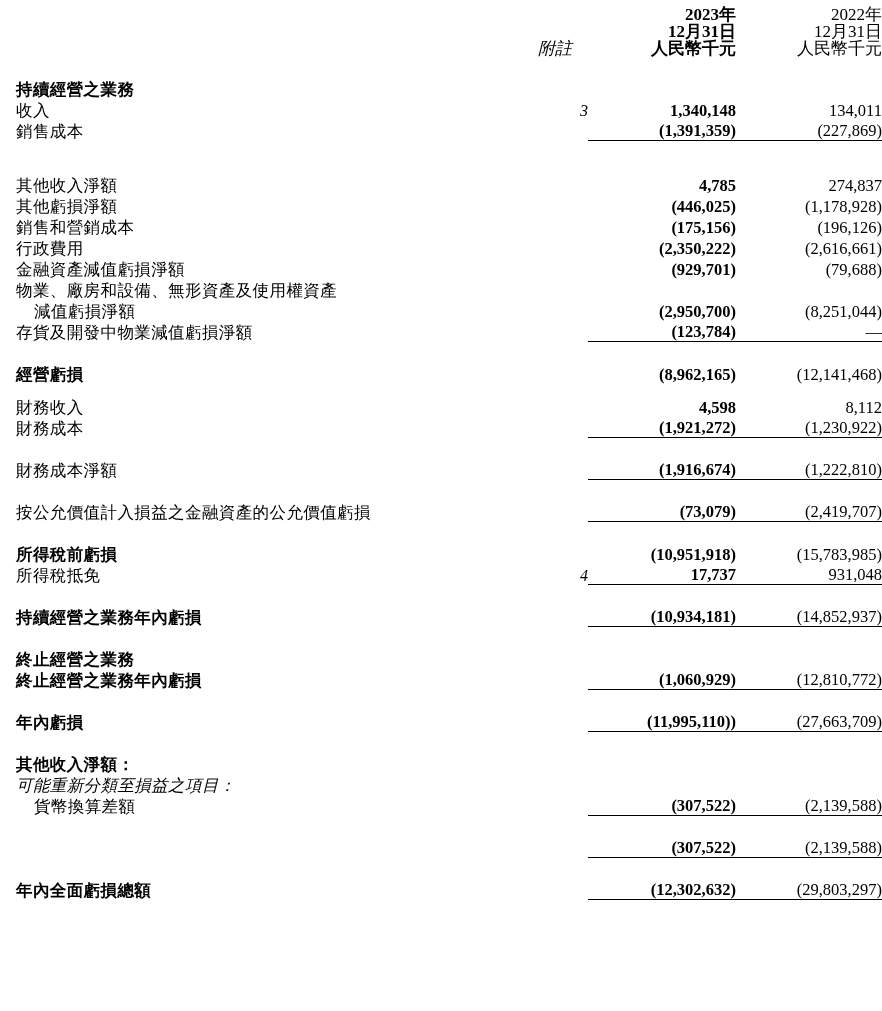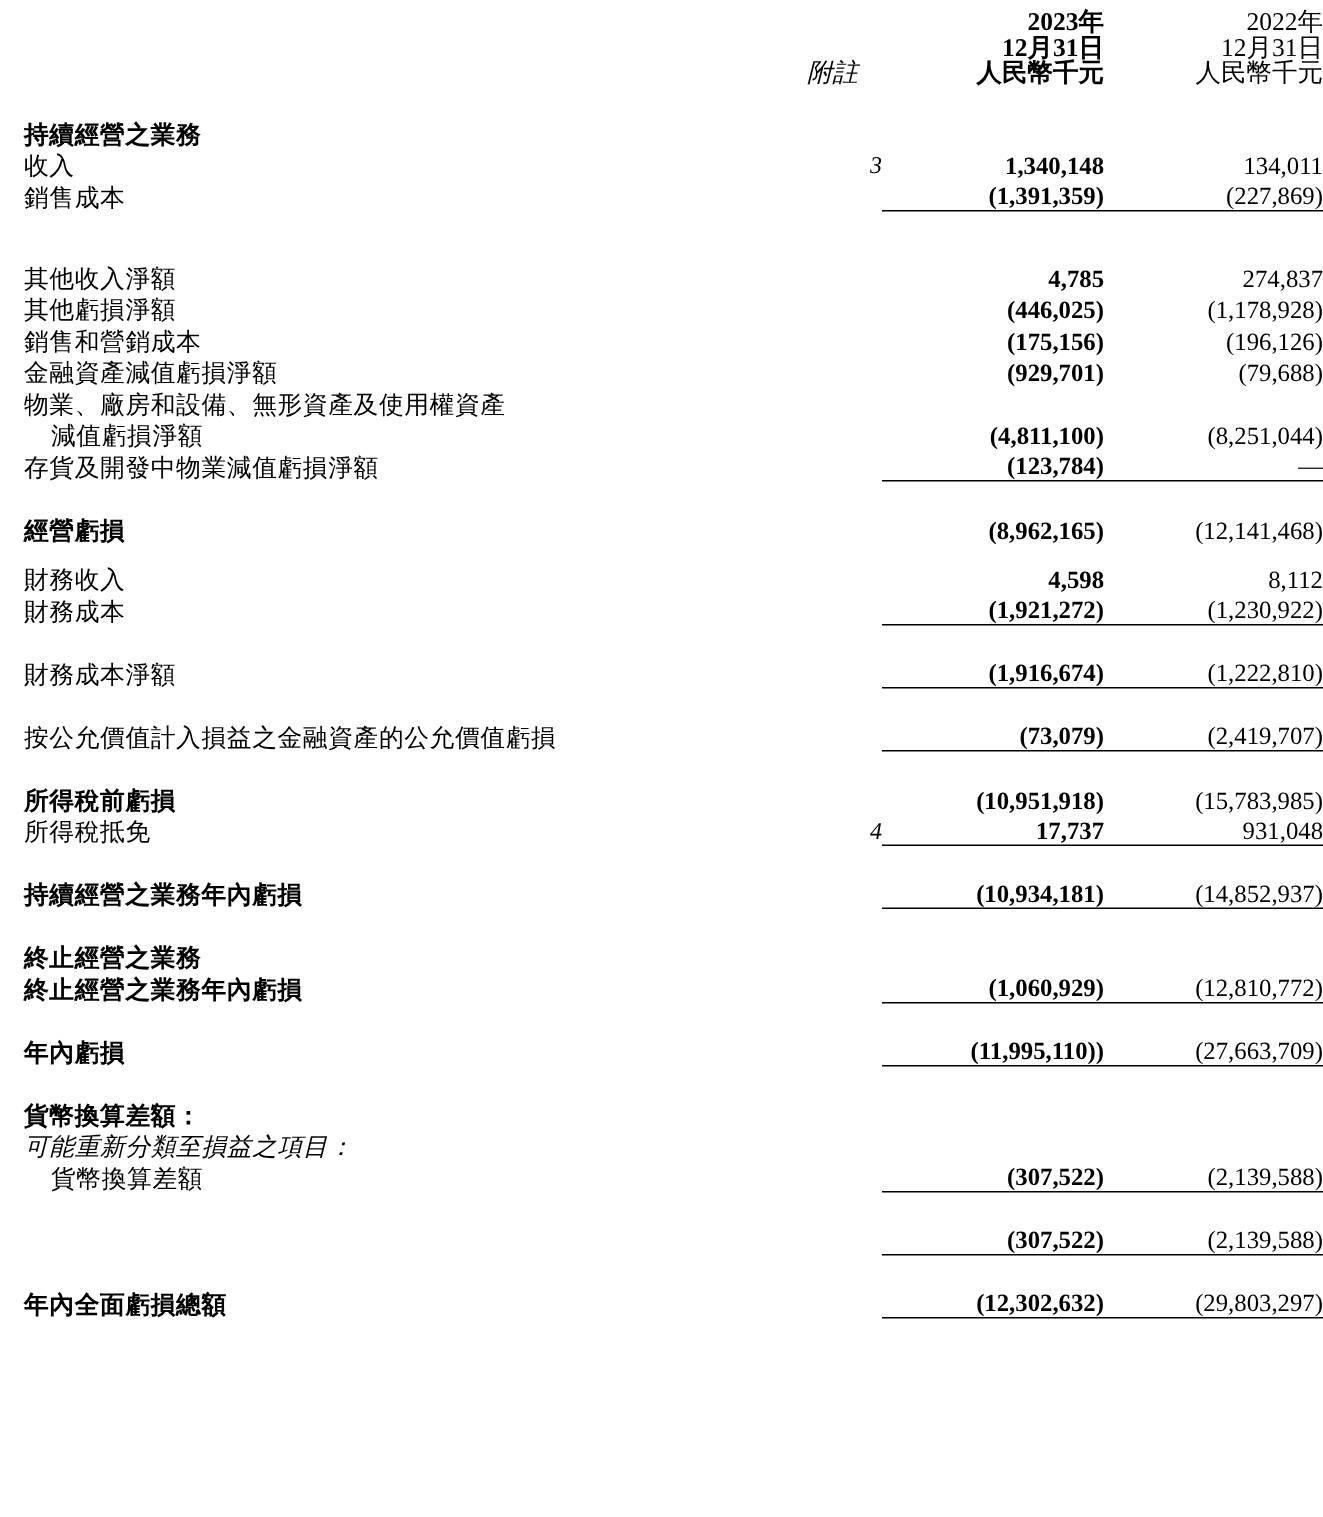--- a/index.html
+++ b/index.html
@@ -166,35 +166,41 @@
           <td class="num bold">(446,025)</td>
           <td class="num">(1,178,928)</td>
         </tr>
         <tr class="r">
           <td class="lbl">銷售和營銷成本</td>
           <td class="note"></td>
           <td class="num bold">(175,156)</td>
           <td class="num">(196,126)</td>
         </tr>
         <tr class="r">
+          <td class="lbl">行政費用</td>
+          <td class="note"></td>
+          <td class="num bold">(2,350,222)</td>
+          <td class="num">(2,616,661)</td>
+        </tr>
+        <tr class="r">
           <td class="lbl">金融資產減值虧損淨額</td>
           <td class="note"></td>
           <td class="num bold">(929,701)</td>
           <td class="num">(79,688)</td>
         </tr>
         <tr class="r">
           <td class="lbl">物業、廠房和設備、無形資產及使用權資產</td>
           <td class="note"></td>
           <td class="num bold"></td>
           <td class="num"></td>
         </tr>
         <tr class="r">
           <td class="lbl indent">減值虧損淨額</td>
           <td class="note"></td>
-          <td class="num bold">(4,811,100)</td>
+          <td class="num bold">(2,950,700)</td>
           <td class="num">(8,251,044)</td>
         </tr>
         <tr class="r">
           <td class="lbl">存貨及開發中物業減值虧損淨額</td>
           <td class="note"></td>
           <td class="num bold ul-single">(123,784)</td>
           <td class="num ul-single">—</td>
         </tr>
         <tr class="spacer-after-rule">
           <td colspan="4"></td>
@@ -307,21 +313,21 @@
           <td class="num bold ul-single">(11,995,110))</td>
           <td class="num ul-single">(27,663,709)</td>
         </tr>
         <tr class="spacer-after-rule">
           <td colspan="4"></td>
         </tr>
         <tr class="r gap-sm">
           <td colspan="4"></td>
         </tr>
         <tr class="r">
-          <td class="lbl bold">貨幣換算差額：</td>
+          <td class="lbl bold">其他收入淨額：</td>
           <td class="note"></td>
           <td class="num bold"></td>
           <td class="num"></td>
         </tr>
         <tr class="r">
           <td class="lbl italic">可能重新分類至損益之項目：</td>
           <td class="note"></td>
           <td class="num bold"></td>
           <td class="num"></td>
         </tr>

